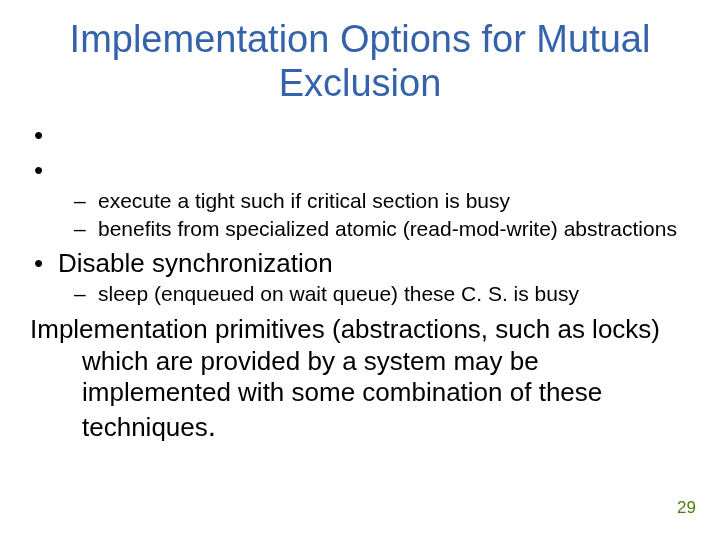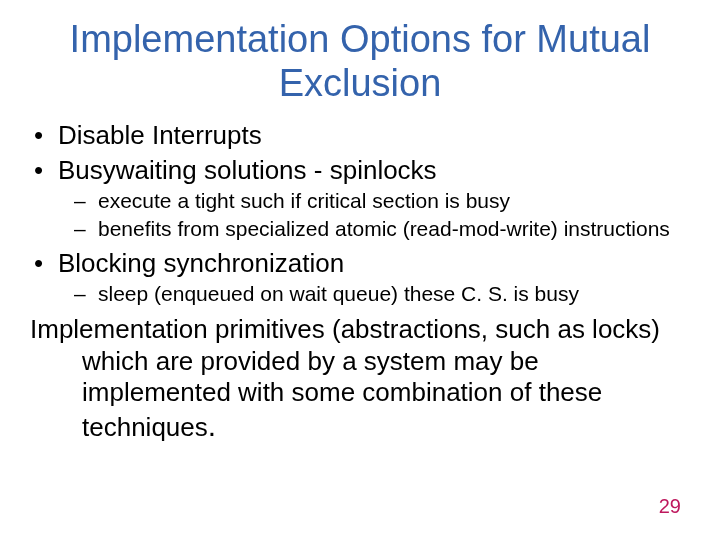--- a/index.html
+++ b/index.html
@@ -54,55 +54,53 @@
     }
     .paragraph .indent {
       display: block;
       padding-left: 52px;
       text-indent: -52px;
     }
     .bigdot { font-size: 30px; }
     .page-number {
       position: absolute;
       bottom: 22px;
-      right: 39px;
-      font-size: 20px;
-      color: #be185d;
+      right: 24px;
+      font-size: 17px;
+      color: #4d7c0f;
     }
   </style>
 </head>
 <body>
 
 <div class="title">Implementation Options for Mutual Exclusion</div>
 
 <div class="content">
 
   <div class="bullet-l1">
     <span class="marker">•</span>
-    <span>Disable Interrupts</span>
   </div>
 
   <div class="bullet-l1">
     <span class="marker">•</span>
-    <span>Busywaiting solutions - spinlocks</span>
   </div>
 
   <div class="bullet-l2">
     <span class="marker">–</span>
     <span>execute a tight such if critical section is busy</span>
   </div>
 
   <div class="bullet-l2">
     <span class="marker">–</span>
-    <span>benefits from specialized atomic (read-mod-write) instructions</span>
+    <span>benefits from specialized atomic (read-mod-write) abstractions</span>
   </div>
 
   <div class="bullet-l1" style="margin-top:6px;">
     <span class="marker">•</span>
-    <span>Blocking synchronization</span>
+    <span>Disable synchronization</span>
   </div>
 
   <div class="bullet-l2">
     <span class="marker">–</span>
     <span>sleep (enqueued on wait queue) these C. S. is busy</span>
   </div>
 
   <div class="paragraph">
     <span class="indent">
       <span>Implementation primitives (abstractions, such as locks) which are provided by a system may be implemented with some combination of these techniques</span><span class="bigdot">.</span>

